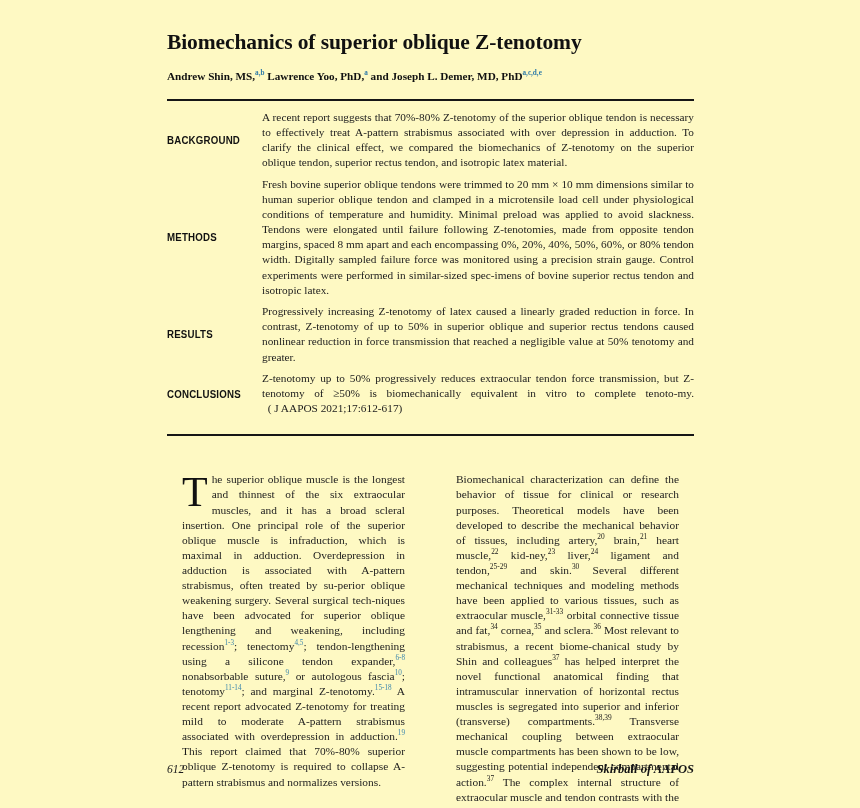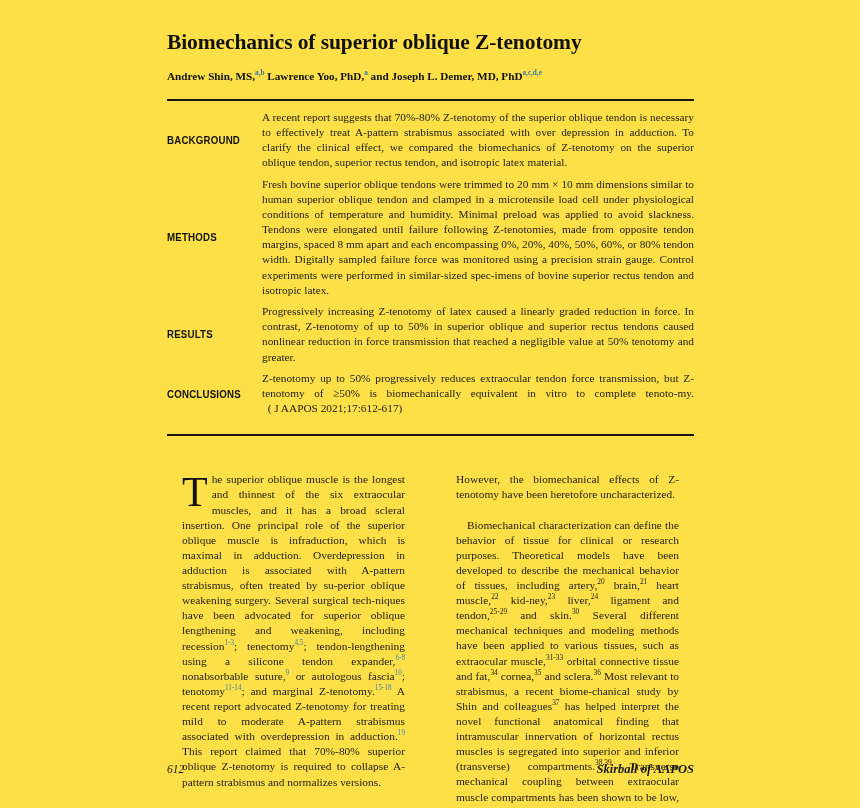--- a/index.html
+++ b/index.html
@@ -12,21 +12,21 @@
     width: 860px;
     height: 808px;
     font-family: "Liberation Serif", "DejaVu Serif", serif;
     color: #1a1a1a;
     -webkit-font-smoothing: antialiased;
   }
   .page {
     position: relative;
     width: 860px;
     height: 808px;
-    background: #fde047;
+    background: #fef9c3;
     box-sizing: border-box;
     padding: 0;
     overflow: hidden;
   }
   .content {
     position: absolute;
     left: 167px;
     top: 30px;
     width: 527px;
   }
@@ -222,21 +222,20 @@
         <p class="body-p dropcap-p">The superior oblique muscle is the longest and thinnest of the six extraocular muscles, and it has a broad scleral insertion. One principal role of the superior oblique muscle is infraduction, which is maximal in adduction. Overdepression in adduction is associated with A-pattern strabismus, often treated by su-perior oblique weakening surgery. Several surgical tech-niques have been advocated for superior oblique lengthening and weakening, including recession<sup class="sup-blue-body">1-3</sup>; tenectomy<sup class="sup-blue-body">4,5</sup>; tendon-lengthening using a silicone tendon expander,<sup class="sup-blue-body">6-8</sup> nonabsorbable suture,<sup class="sup-blue-body">9</sup> or autologous fascia<sup class="sup-blue-body">10</sup>; tenotomy<sup class="sup-blue-body">11-14</sup>; and marginal Z-tenotomy.<sup class="sup-blue-body">15-18</sup> A recent report advocated Z-tenotomy for treating mild to moderate A-pattern strabismus associated with overdepression in adduction.<sup class="sup-blue-body">19</sup> This report claimed that 70%-80% superior oblique Z-tenotomy is required to collapse A-pattern strabismus and normalizes versions.</p>
 
         <div class="footnotes">
           <p class="fn-block">Author affiliations: <sup>a</sup>Department of Ophthalmology, Jules Stein Eye Institute; <sup>b</sup>Department of Mechanical and Aerospace Engineering, University of California, Los Angeles; <sup>c</sup>Biomedical Engineering Interdepartmental Program; <sup>d</sup>Neuroscience Interdepartmental Program; <sup>e</sup>Department of Neurology, University of California, Los Angeles</p>
           <p class="fn-block fn-indent">Supported by US Public Health Service, National Eye Institute grants EY008313 and EY08314, and The Skirball Family Endowment Fund. J. Demer is Leonard Apt Professor of Ophthalmology.</p>
 
         </div>
       </div>
 
       <div class="col">
-        <p class="body-p">However, the biomechanical effects of Z-tenotomy have been heretofore uncharacterized.</p>
         <p class="body-p">Biomechanical characterization can define the behavior of tissue for clinical or research purposes. Theoretical models have been developed to describe the mechanical behavior of tissues, including artery,<sup class="sup-dark">20</sup> brain,<sup class="sup-dark">21</sup> heart muscle,<sup class="sup-dark">22</sup> kid-ney,<sup class="sup-dark">23</sup> liver,<sup class="sup-dark">24</sup> ligament and tendon,<sup class="sup-dark">25-29</sup> and skin.<sup class="sup-dark">30</sup> Several different mechanical techniques and modeling methods have been applied to various tissues, such as extraocular muscle,<sup class="sup-dark">31-33</sup> orbital connective tissue and fat,<sup class="sup-dark">34</sup> cornea,<sup class="sup-dark">35</sup> and sclera.<sup class="sup-dark">36</sup> Most relevant to strabismus, a recent biome-chanical study by Shin and colleagues<sup class="sup-dark">37</sup> has helped interpret the novel functional anatomical finding that intramuscular innervation of horizontal rectus muscles is segregated into superior and inferior (transverse) compartments.<sup class="sup-dark">38,39</sup> Transverse mechanical coupling between extraocular muscle compartments has been shown to be low, suggesting potential independent compartmental action.<sup class="sup-dark">37</sup> The complex internal structure of extraocular muscle and tendon contrasts with the isotropic structure of a uniform elastic material such as latex rubber, which is uniform in all directions.</p>
         <p class="body-p">Z-tenotomy is performed by making overlapping inci-sions, spaced some distance apart, from opposite sides of the tendon. For Z-tenotomy exceeding 50% from each opposite margin, no tendon fibers remain continuous across the two tenotomy incisions, implying that any post-operative force transmission by the tendon would be due to transverse coupling between tendon fiber bundles. The study of Shin and colleagues predicts that even 50%</p>
       </div>
 
     </div>
 
   </div>
 
   <div class="page-footer">
     <div class="folio">612</div>

